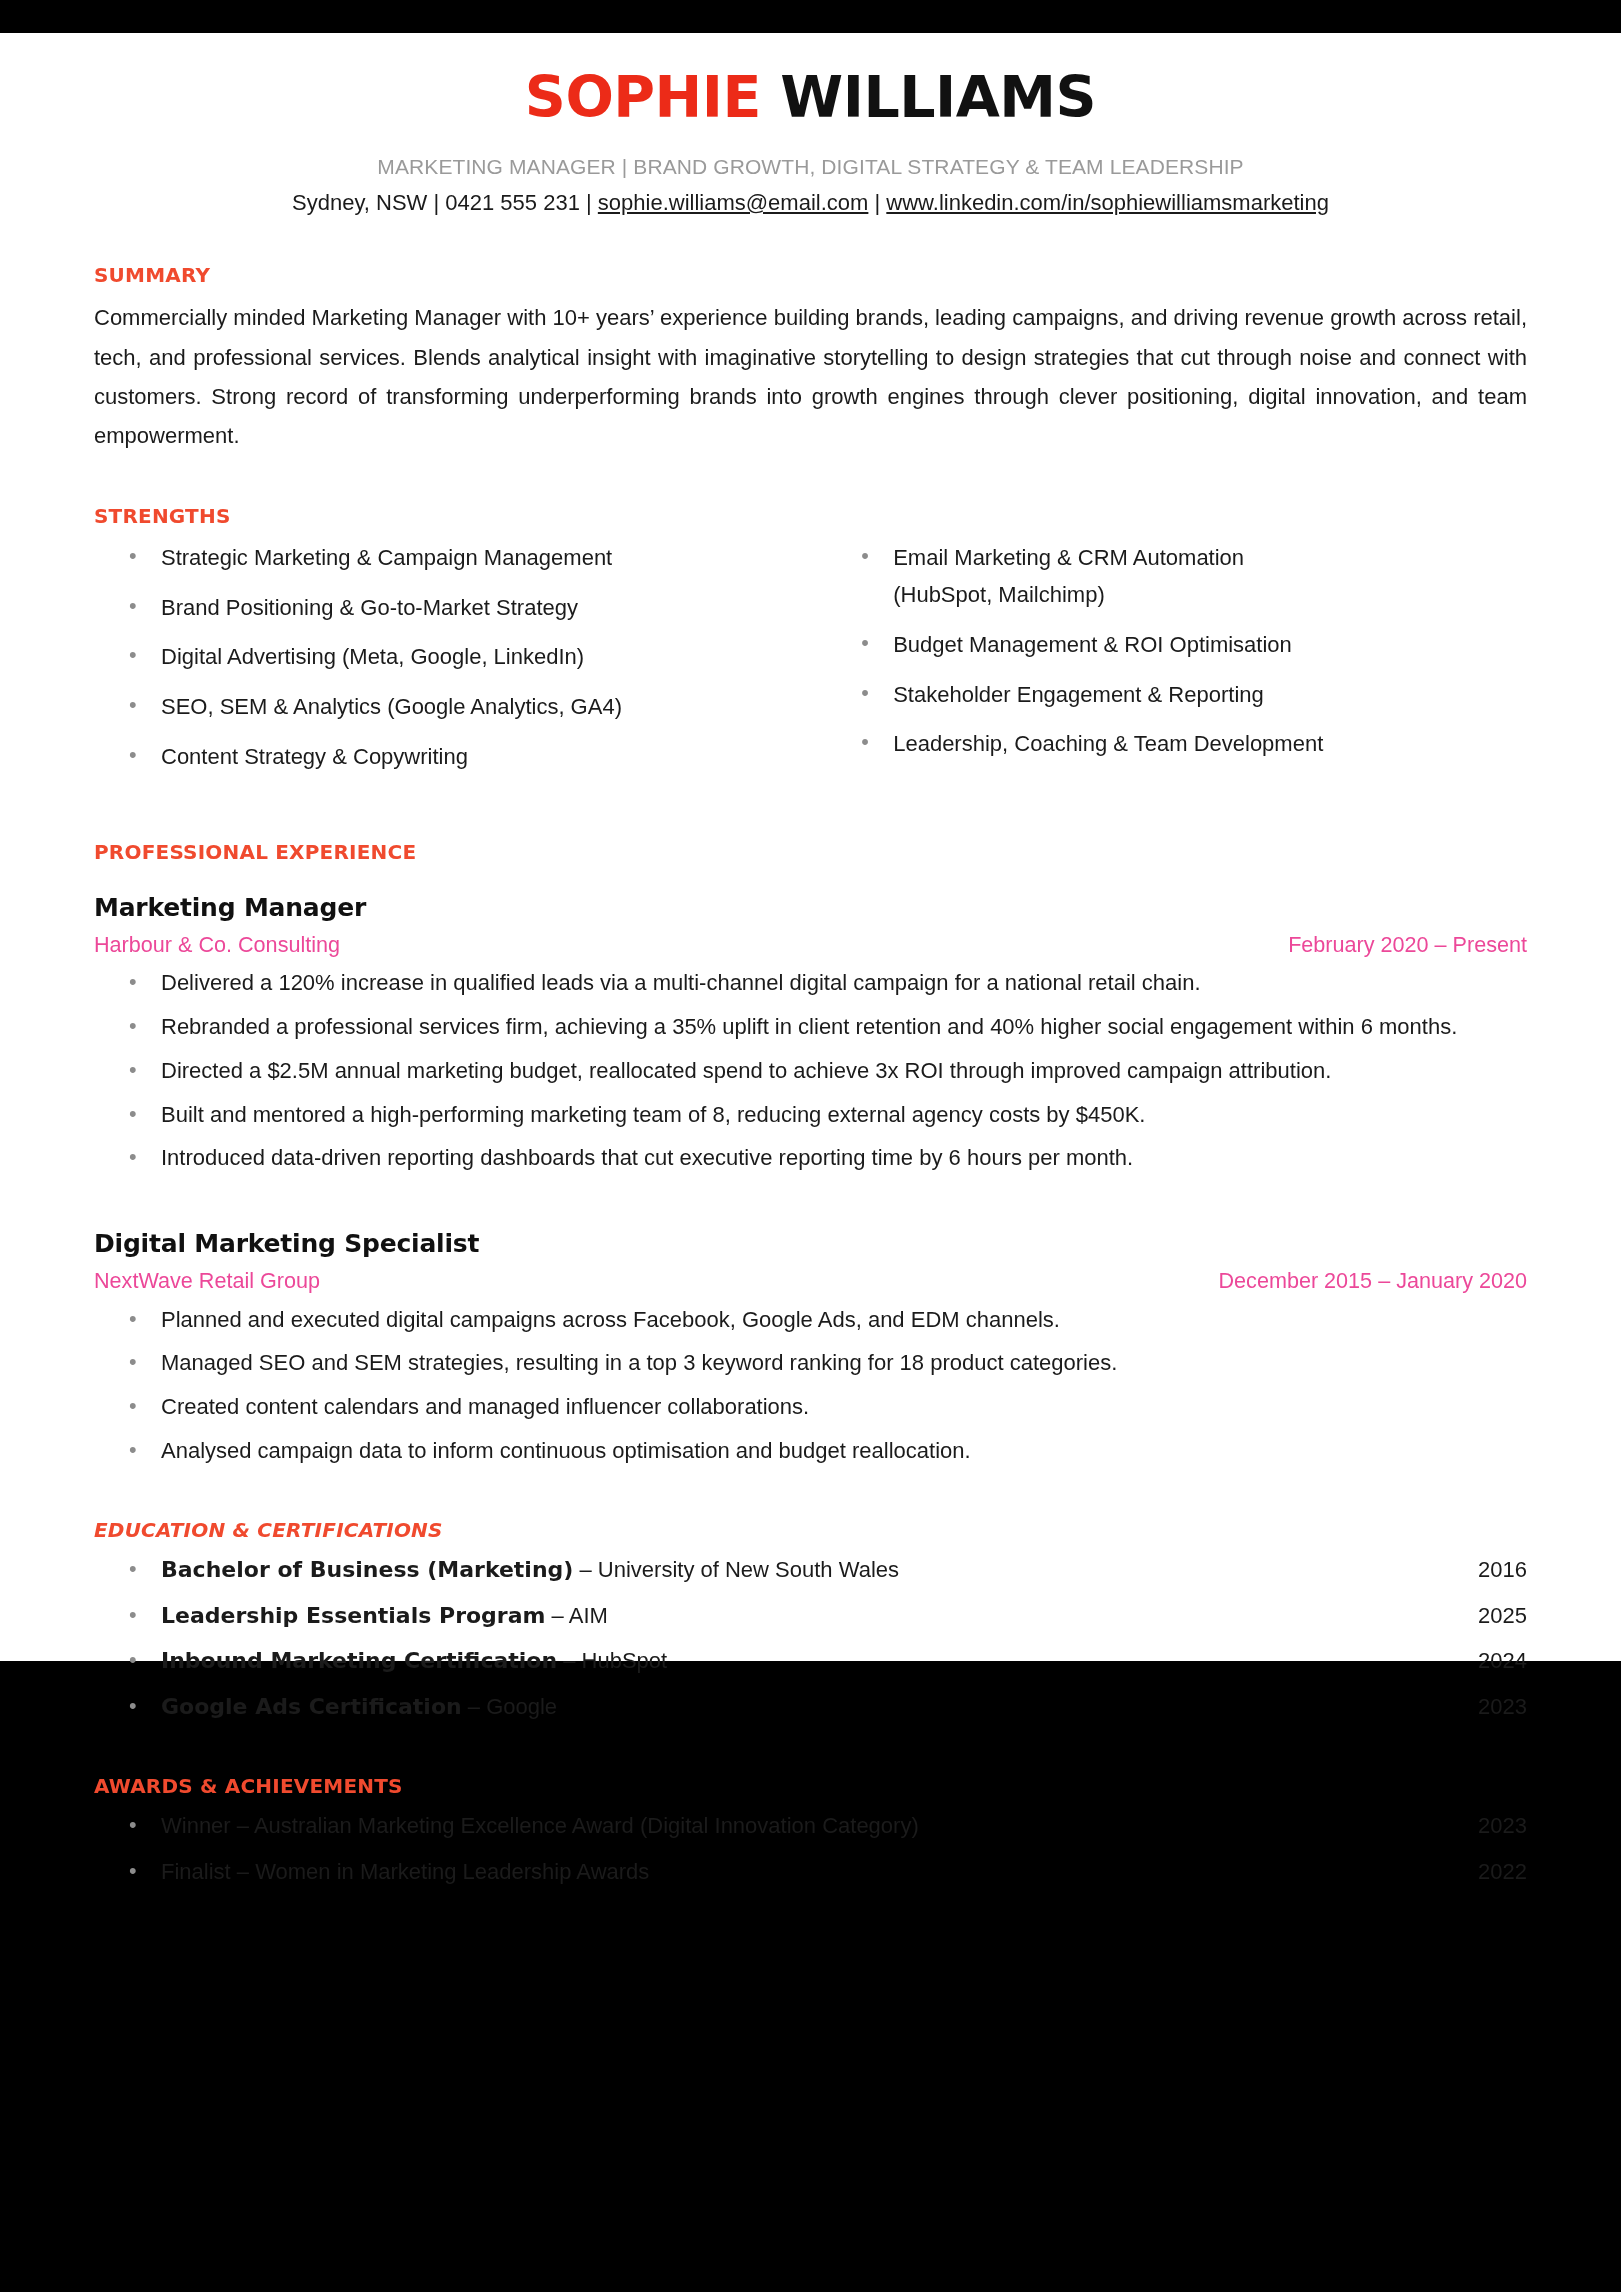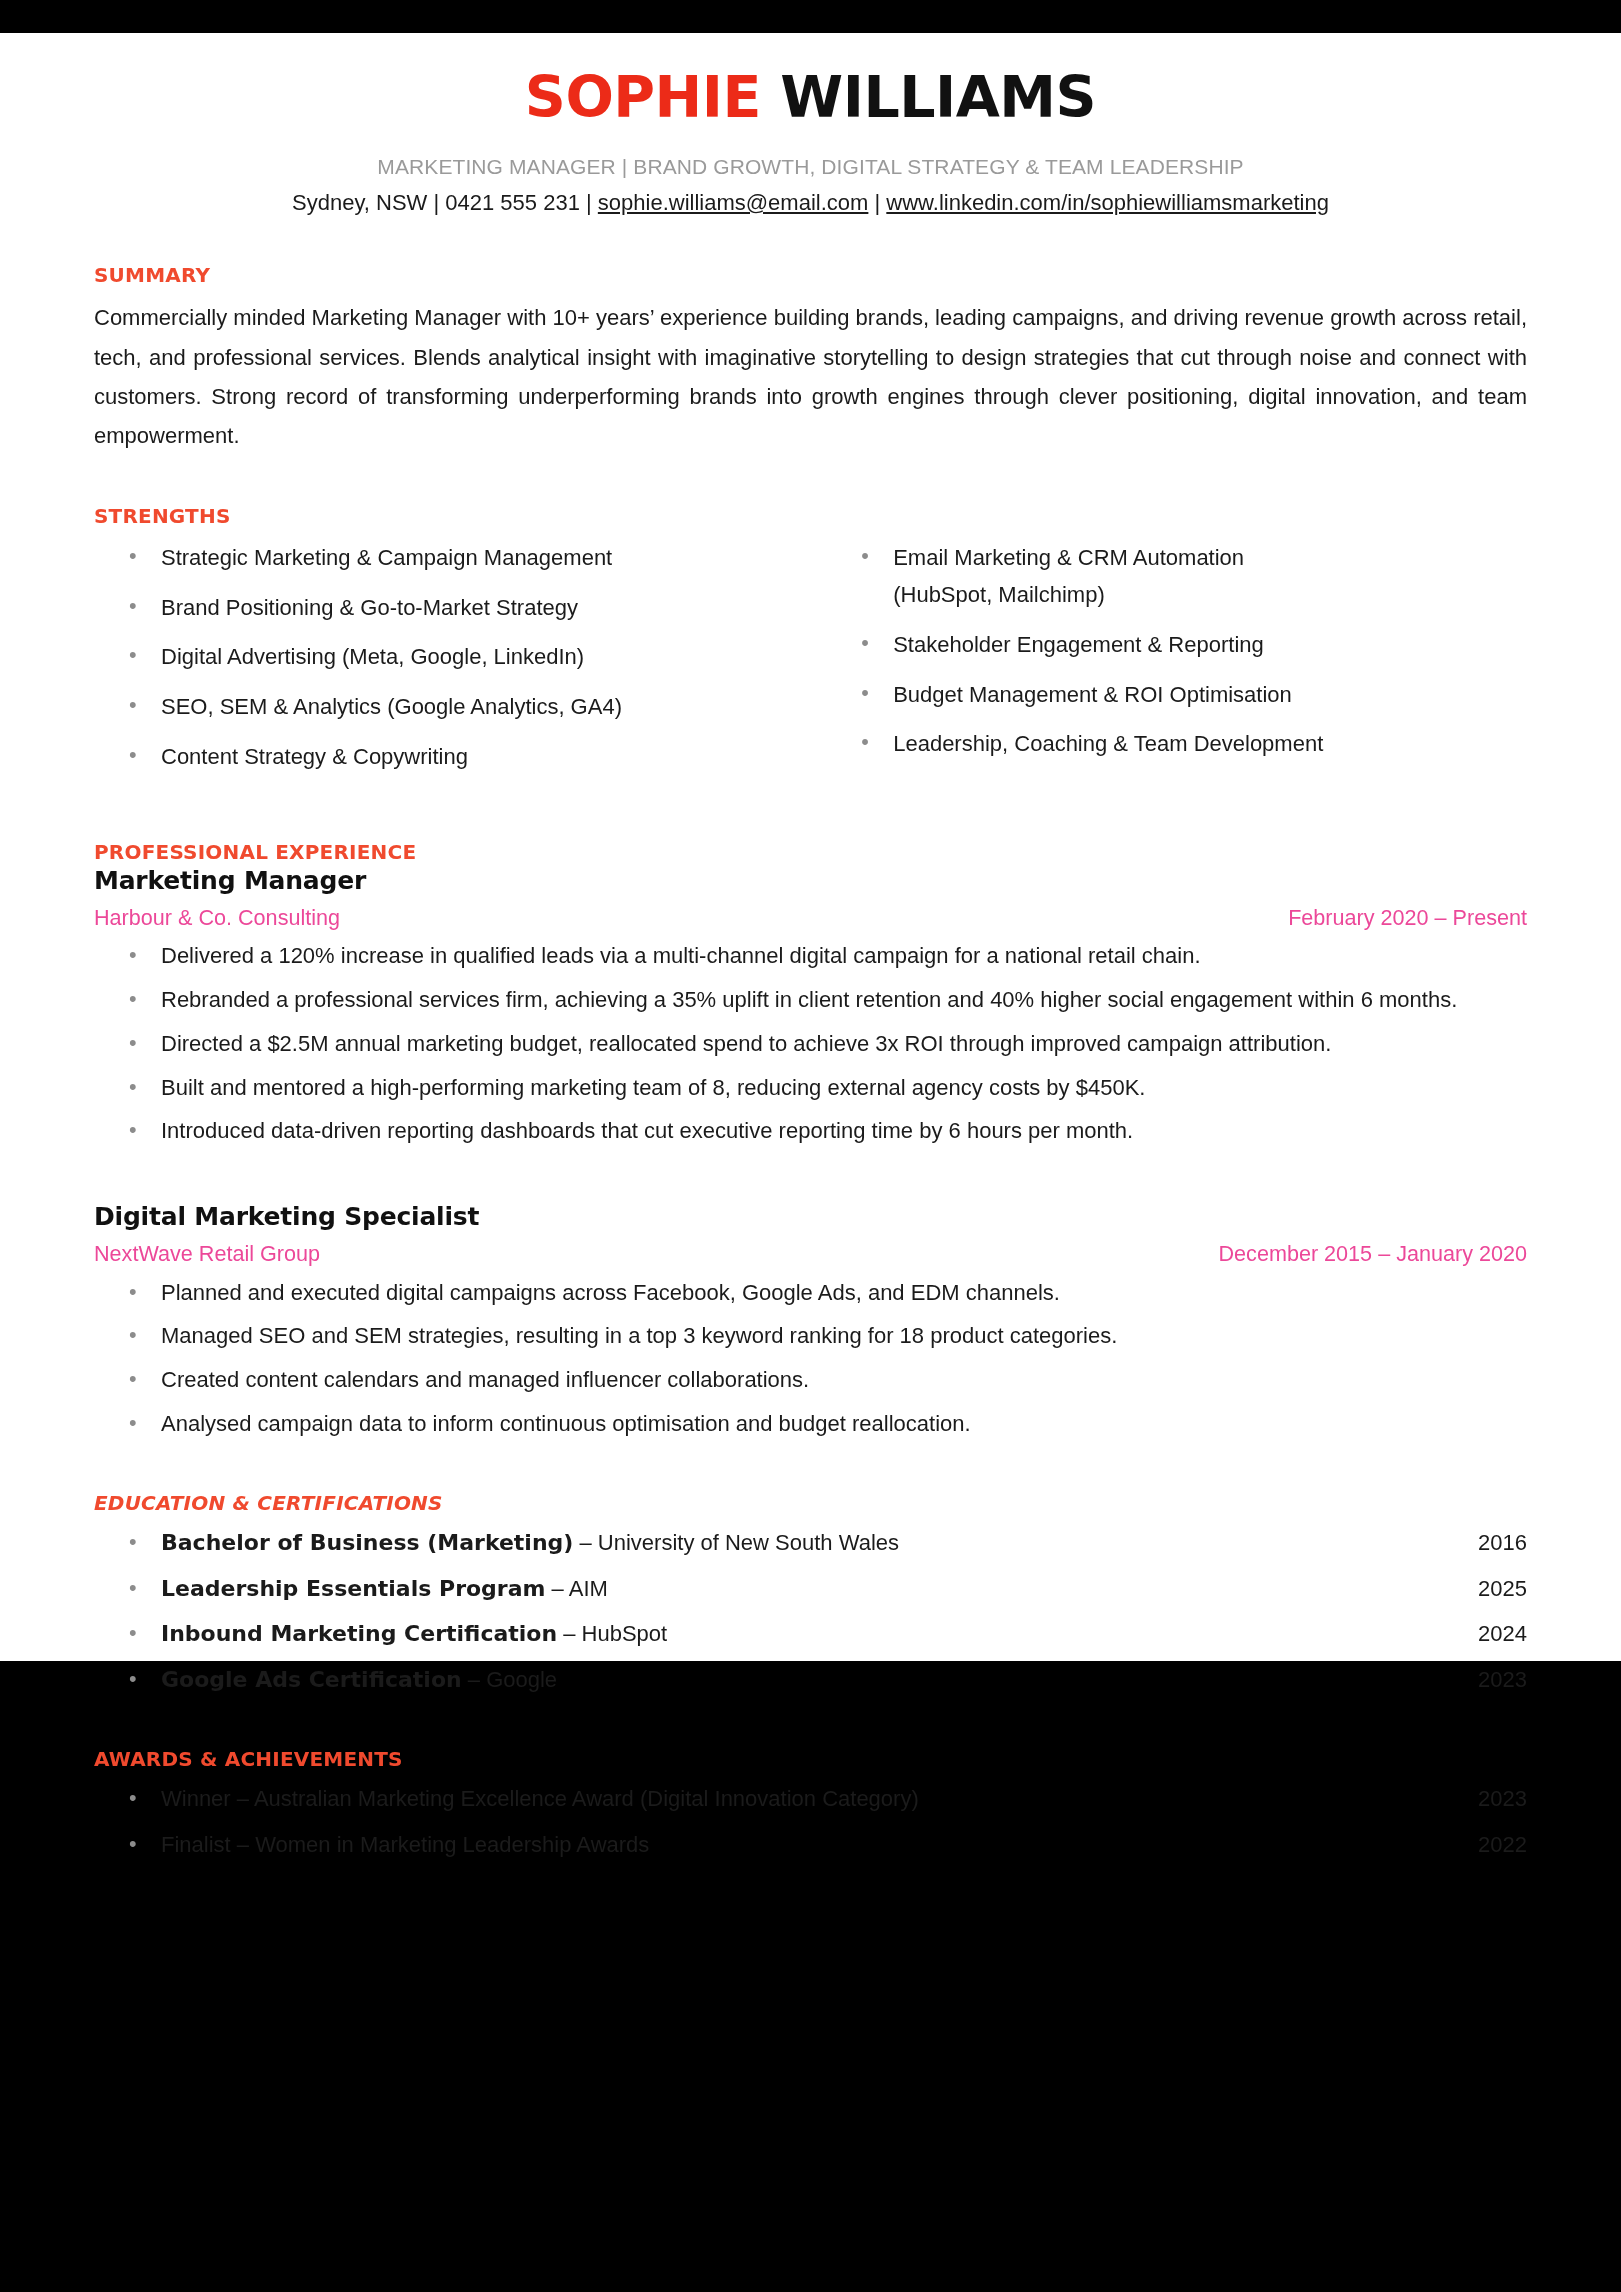--- a/index.html
+++ b/index.html
@@ -125,21 +125,21 @@
     position: absolute;
     left: 35px;
     top: -1px;
     color: #8c8c8c;
     font-size: 21.6px;
   }
   ul.bul > li.cont::before { content: ""; }
   ul.bul > li.cont { margin-top: -12.7px; }
 
   
-  .job { margin-top: 2px; }
+  .job { margin-top: 29px; }
   .job.second { margin-top: 55px; }
 
   .job-title {
     font-family: "DejaVu Sans", sans-serif;
     font-weight: 700;
     font-size: 25px;
     color: #111111;
     letter-spacing: -0.2px;
   }
   .job-meta {
@@ -231,22 +231,22 @@
           <li>Brand Positioning &amp; Go-to-Market Strategy</li>
           <li>Digital Advertising (Meta, Google, LinkedIn)</li>
           <li>SEO, SEM &amp; Analytics (Google Analytics, GA4)</li>
           <li>Content Strategy &amp; Copywriting</li>
         </ul>
       </div>
       <div class="strength-col right">
         <ul class="bul">
           <li>Email Marketing &amp; CRM Automation</li>
           <li class="cont">(HubSpot, Mailchimp)</li>
+          <li>Budget Management &amp; ROI Optimisation</li>
           <li>Stakeholder Engagement &amp; Reporting</li>
-          <li>Budget Management &amp; ROI Optimisation</li>
           <li>Leadership, Coaching &amp; Team Development</li>
         </ul>
       </div>
     </div>
 
     <div class="sec-head sec-exp">PROFESSIONAL EXPERIENCE</div>
 
     <div class="job first">
       <div class="job-title">Marketing Manager</div>
       <div class="job-meta">

